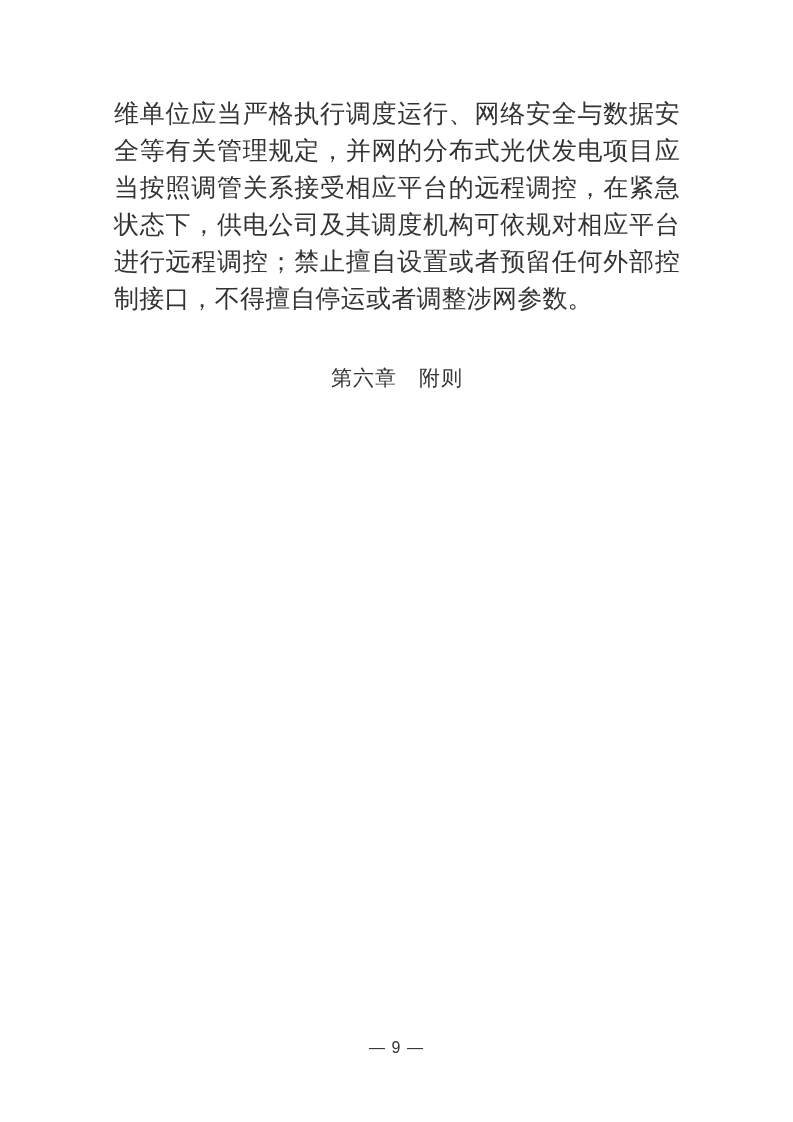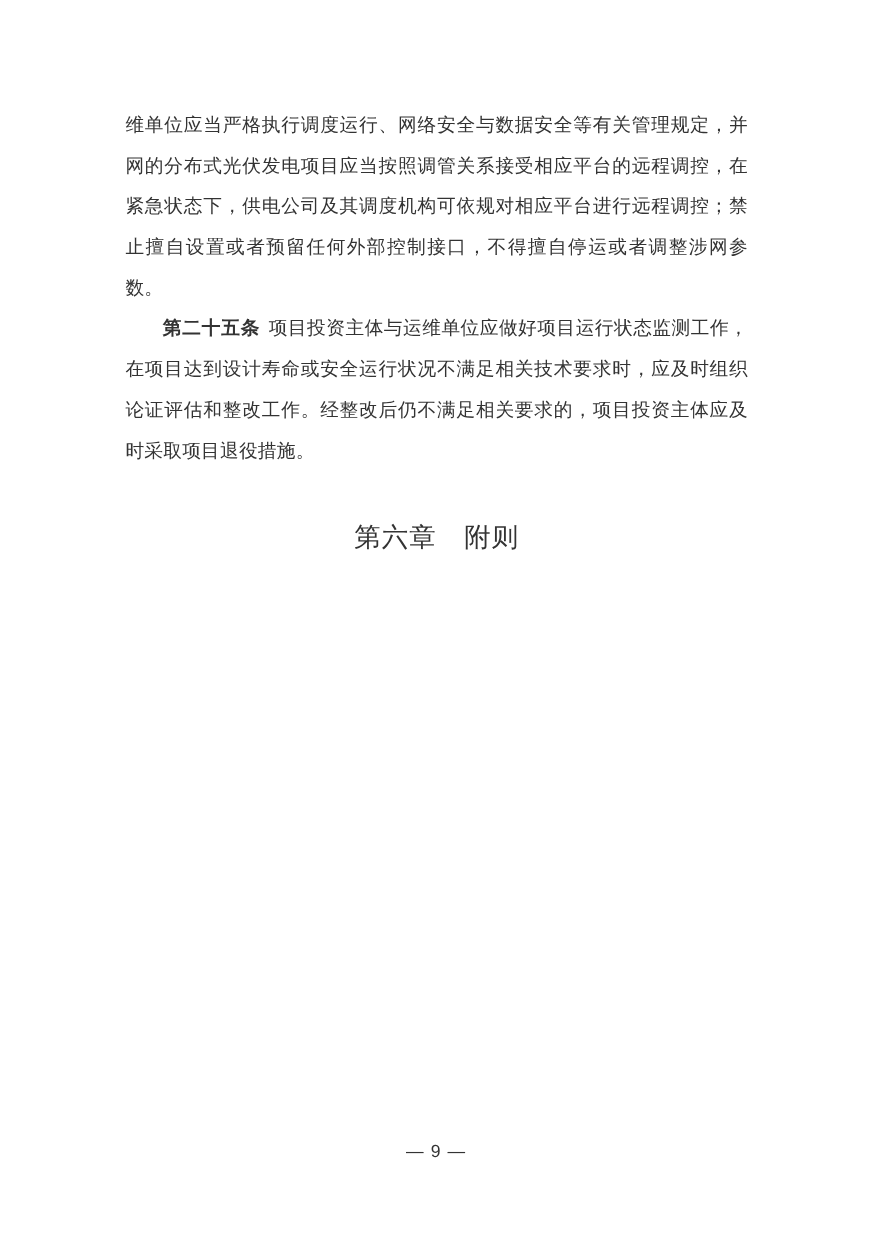--- a/index.html
+++ b/index.html
@@ -17,38 +17,38 @@
     color: #333333;
   }
   .content {
     position: absolute;
     left: 114px;
     top: 95px;
     width: 566px;
   }
   .content p {
     margin: 0;
-    font-size: 17px;
+    font-size: 25px;
     line-height: 37px;
     text-align: justify;
     text-justify: inter-ideograph;
     word-break: break-all;
     letter-spacing: 0.2px;
   }
   .content p.indent {
     text-indent: 2em;
   }
   .content p .article-num {
     font-weight: bold;
     margin-right: 0.45em;
     letter-spacing: 0.5px;
   }
   .chapter-heading {
     margin: 42px 0 0 0;
-    font-size: 24px;
+    font-size: 21px;
     line-height: 37px;
     font-weight: normal;
     text-align: center;
     letter-spacing: 1px;
   }
   .page-number {
     position: absolute;
     left: 0;
     top: 1038px;
     width: 100%;
@@ -59,17 +59,16 @@
     letter-spacing: 1px;
   }
 </style>
 </head>
 <body>
 
 <div class="page" style="background: rgb(255, 255, 255); color: rgb(51, 51, 51);">
   <div class="content">
 
   <p>维单位应当严格执行调度运行、网络安全与数据安全等有关管理规定，并网的分布式光伏发电项目应当按照调管关系接受相应平台的远程调控，在紧急状态下，供电公司及其调度机构可依规对相应平台进行远程调控；禁止擅自设置或者预留任何外部控制接口，不得擅自停运或者调整涉网参数。</p>
-      <p class="indent"><span class="article-num">第二十五条</span><span>项目投资主体与运维单位应做好项目运行状态监测工作，在项目达到设计寿命或安全运行状况不满足相关技术要求时，应及时组织论证评估和整改工作。经整改后仍不满足相关要求的，项目投资主体应及时采取项目退役措施。</span></p>
       <h2 class="chapter-heading">第六章　附则</h2>
     </div>
   <div class="page-number">— 9 —</div>
 </div>
 
 </body></html>

